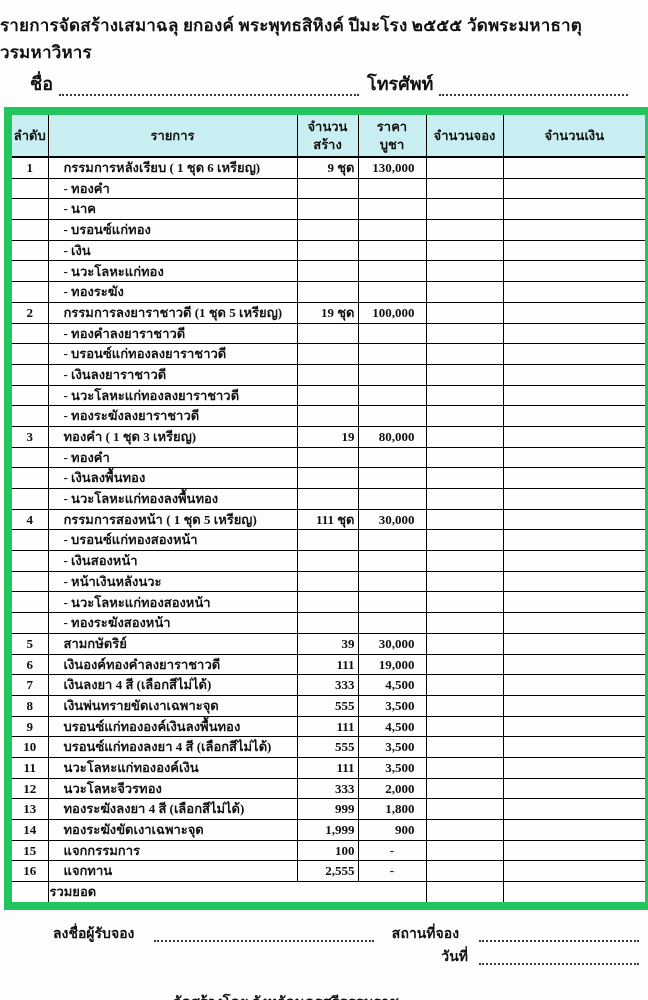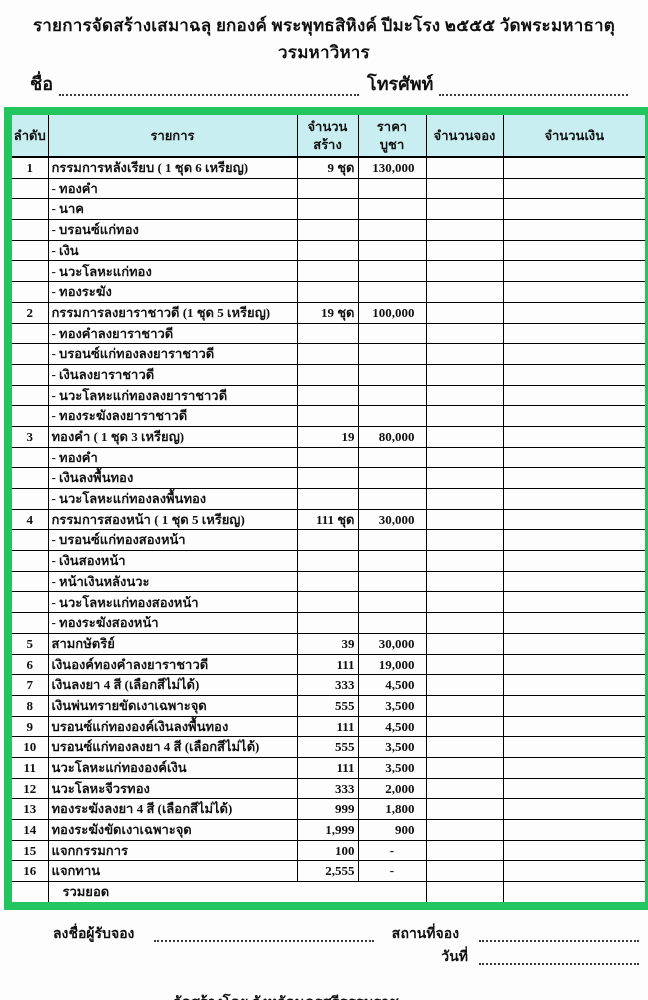--- a/index.html
+++ b/index.html
@@ -3,21 +3,21 @@
 <meta charset="utf-8">
 <style>
   html,body{margin:0;padding:0;}
   body{
     width:648px;height:1000px;background:#fdfdfd;color:#101010;
     font-family:"Liberation Serif","DejaVu Serif",serif;
     position:relative;overflow:hidden;
   }
   .page{width:648px;height:1000px;}
   .title{
-    text-align:center;font-weight:bold;font-size:17px;
+    text-align:left;font-weight:bold;font-size:17px;
     padding-top:11px;letter-spacing:.2px;
   }
   
   .form-line{
     display:flex;align-items:flex-end;
     margin:13px 20px 0 30px;height:20px;
     font-size:18px;font-weight:bold;
   }
   .dots{border-bottom:2px dotted #3a3a3a;height:14px;}
   .dots-name{width:300px;margin:0 8px 2px 6px;}
@@ -32,27 +32,27 @@
     border:1px solid #000;overflow:hidden;white-space:nowrap;
     font-size:13px;padding:0;
   }
   .order-table thead th{
     background:var(--header-bg,#c8eef1);
     font-weight:bold;height:41px;text-align:center;
     border-bottom:2px solid #000;line-height:1.35;
   }
   .order-table tbody td{height:19.7px;line-height:19.5px;vertical-align:middle;}
   td.col-no{text-align:center;font-weight:bold;}
-  td.col-item{text-align:left;padding-left:3px;}
+  td.col-item{text-align:left;padding-left:15px;}
   tr.main td.col-item, tr.total td.col-item{font-weight:bold;}
   tr.sub td.col-item{font-weight:bold;}
   td.col-qty{text-align:right;padding-right:3px;font-weight:bold;}
   td.col-price{text-align:right;padding-right:11px;font-weight:bold;}
   td.col-price.dash{text-align:center;padding-right:0;}
-  tr.total td.col-item{padding-left:14px;}
+  tr.total td.col-item{padding-left:1px;}
   
   .sign-line1{
     display:flex;align-items:flex-end;
     margin:15px 9px 0 53px;height:19px;
     font-size:14px;font-weight:bold;gap:11px;
   }
   .sign-line1 .dots-a{flex:1;margin:0 7px 2px 9px;}
   .sign-line1 .dots-b{width:160px;margin:0 0 2px 9px;}
   .sign-line2{
     display:flex;align-items:flex-end;justify-content:flex-end;

